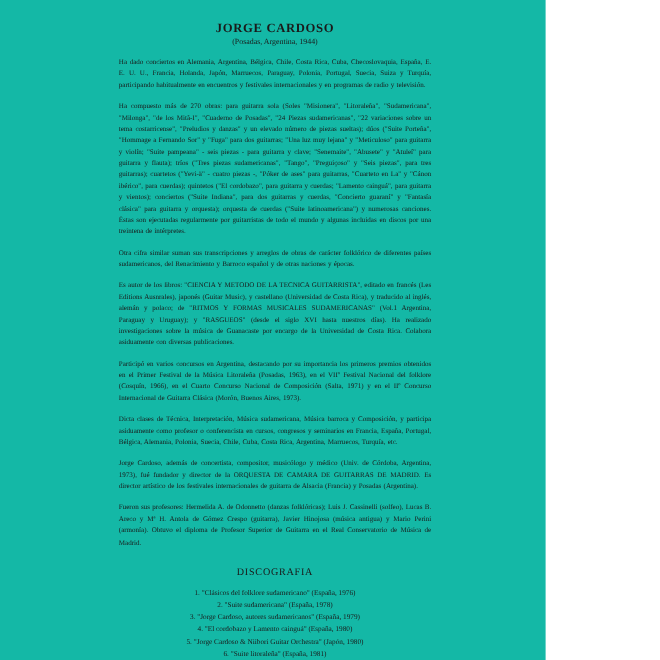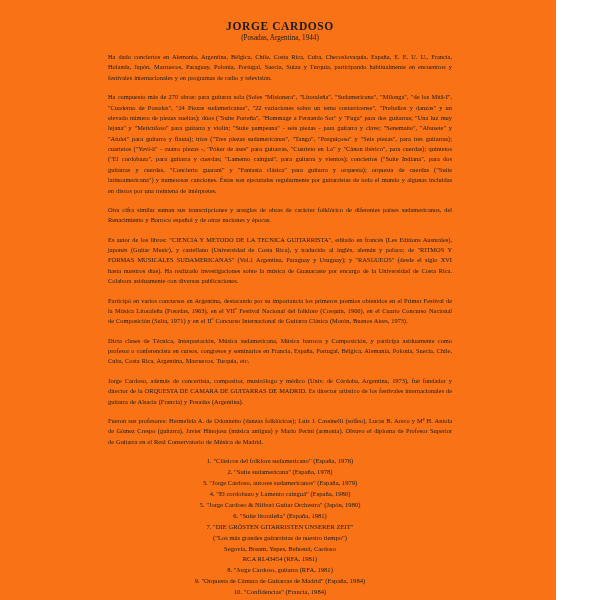--- a/index.html
+++ b/index.html
@@ -8,25 +8,25 @@
     background: #ffffff;
   }
   body {
     width: 600px;
     height: 600px;
     overflow: hidden;
     font-family: "Liberation Serif", "DejaVu Serif", serif;
     color: #1a1a1a;
   }
   .page {
-    width: 556px;
+    width: 496px;
     height: 600px;
     box-sizing: border-box;
     padding: 16px 104px 10px 108px;
-    background: #f97316;
+    background: #14b8a6;
   }
   .doc-title {
     text-align: center;
     font-weight: bold;
     font-size: 11.5px;
     letter-spacing: 0.6px;
     margin: 4px 0 2px 0;
   }
   .doc-subtitle {
     text-align: center;
@@ -67,20 +67,21 @@
 
   <p class="para">Ha dado conciertos en Alemania, Argentina, Bélgica, Chile, Costa Rica, Cuba, Checoslovaquia, España, E. E. U. U., Francia, Holanda, Japón, Marruecos, Paraguay, Polonia, Portugal, Suecia, Suiza y Turquía, participando habitualmente en encuentros y festivales internacionales y en programas de radio y televisión.</p>
   <p class="para">Ha compuesto más de 270 obras: para guitarra sola (Soles "Misionera", "Litoraleña", "Sudamericana", "Milonga", "de los Mitã-I", "Cuaderno de Posadas", "24 Piezas sudamericanas", "22 variaciones sobre un tema costarricense", "Preludios y danzas" y un elevado número de piezas sueltas); dúos ("Suite Porteña", "Hommage a Fernando Sor" y "Fuga" para dos guitarras; "Una luz muy lejana" y "Meticuloso" para guitarra y violín; "Suite pampeana" - seis piezas - para guitarra y clave; "Senemaite", "Abusete" y "Atuleí" para guitarra y flauta); tríos ("Tres piezas sudamericanas", "Tango", "Preguiçoso" y "Seis piezas", para tres guitarras); cuartetos ("Yevi-ä" - cuatro piezas -, "Póker de ases" para guitarras, "Cuarteto en La" y "Cánon ibérico", para cuerdas); quintetos ("El cordobazo", para guitarra y cuerdas; "Lamento cainguá", para guitarra y vientos); conciertos ("Suite Indiana", para dos guitarras y cuerdas, "Concierto guaraní" y "Fantasía clásica" para guitarra y orquesta); orquesta de cuerdas ("Suite latinoamericana") y numerosas canciones. Éstas son ejecutadas regularmente por guitarristas de todo el mundo y algunas incluidas en discos por una treintena de intérpretes.</p>
   <p class="para">Otra cifra similar suman sus transcripciones y arreglos de obras de carácter folklórico de diferentes países sudamericanos, del Renacimiento y Barroco español y de otras naciones y épocas.</p>
   <p class="para">Es autor de los libros: "CIENCIA Y METODO DE LA TECNICA GUITARRISTA", editado en francés (Les Editions Ausnrales), japonés (Guitar Music), y castellano (Universidad de Costa Rica), y traducido al inglés, alemán y polaco; de "RITMOS Y FORMAS MUSICALES SUDAMERICANAS" (Vol.1 Argentina, Paraguay y Uruguay); y "RASGUEOS" (desde el siglo XVI hasta nuestros días). Ha realizado investigaciones sobre la música de Guanacaste por encargo de la Universidad de Costa Rica. Colabora asiduamente con diversas publicaciones.</p>
   <p class="para">Participó en varios concursos en Argentina, destacando por su importancia los primeros premios obtenidos en el Primer Festival de la Música Litoraleña (Posadas, 1963), en el VIIº Festival Nacional del folklore (Cosquín, 1966), en el Cuarto Concurso Nacional de Composición (Salta, 1971) y en el IIº Concurso Internacional de Guitarra Clásica (Morón, Buenos Aires, 1973).</p>
   <p class="para">Dicta clases de Técnica, Interpretación, Música sudamericana, Música barroca y Composición, y participa asiduamente como profesor o conferencista en cursos, congresos y seminarios en Francia, España, Portugal, Bélgica, Alemania, Polonia, Suecia, Chile, Cuba, Costa Rica, Argentina, Marruecos, Turquía, etc.</p>
   <p class="para">Jorge Cardoso, además de concertista, compositor, musicólogo y médico (Univ. de Córdoba, Argentina, 1973), fué fundador y director de la ORQUESTA DE CAMARA DE GUITARRAS DE MADRID. Es director artístico de los festivales internacionales de guitarra de Alsacia (Francia) y Posadas (Argentina).</p>
   <p class="para">Fueron sus profesores: Hermelida A. de Odonnetto (danzas folklóricas); Luis J. Cassinelli (solfeo), Lucas B. Areco y Mª H. Antola de Gómez Crespo (guitarra), Javier Hinojosa (música antigua) y Mario Perini (armonía). Obtuvo el diploma de Profesor Superior de Guitarra en el Real Conservatorio de Música de Madrid.</p>
 
+  <div class="section-heading">DISCOGRAFIA</div>
 
   <ul class="disco-list">
     <li>1. "Clásicos del folklore sudamericano" (España, 1976)</li>
     <li>2. "Suite sudamericana" (España, 1978)</li>
     <li>3. "Jorge Cardoso, autores sudamericanos" (España, 1979)</li>
     <li>4. "El cordobazo y Lamento cainguá" (España, 1980)</li>
     <li>5. "Jorge Cardoso &amp; Niibori Guitar Orchestra" (Japón, 1980)</li>
     <li>6. "Suite litoraleña" (España, 1981)</li>
     <li>7. "DIE GRÖSTEN GITARRISTEN UNSERER ZEIT"</li>
     <li>("Los más grandes guitarristas de nuestro tiempo")</li>

